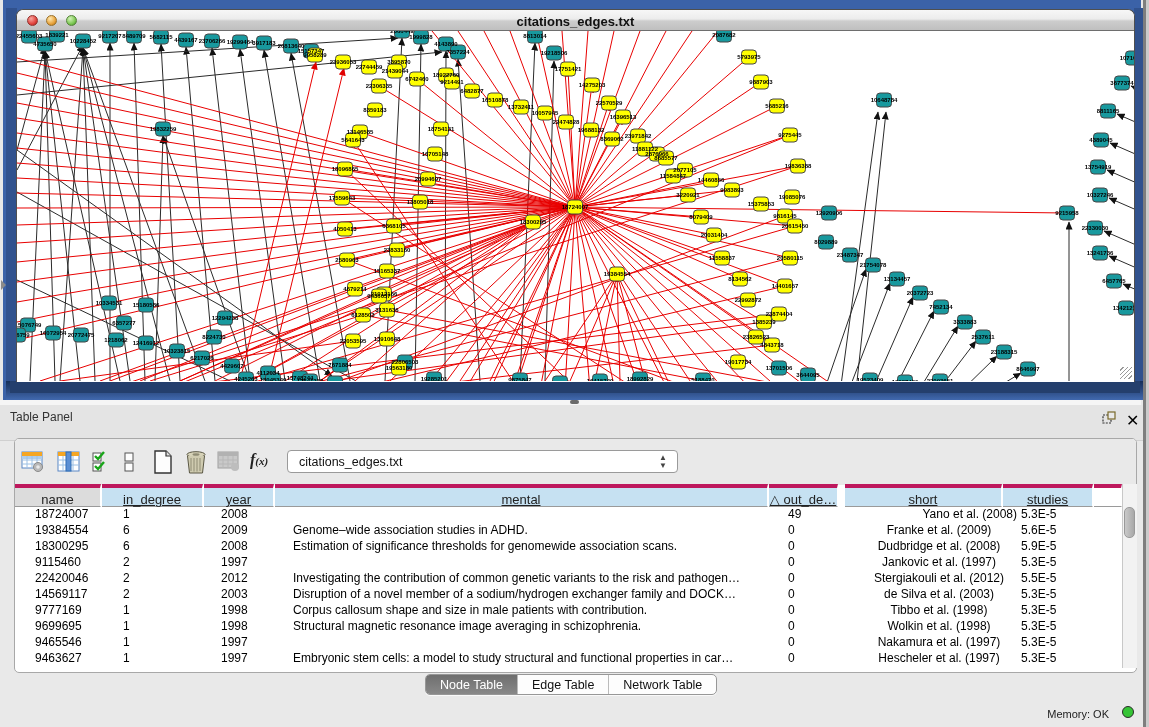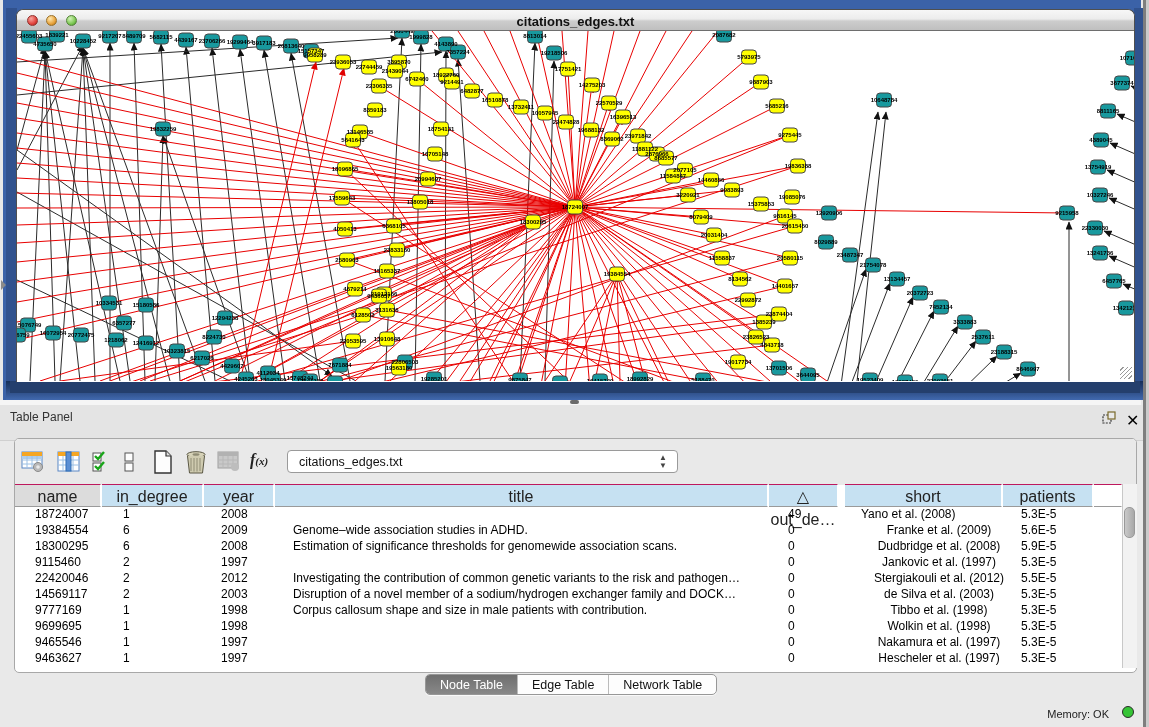--- a/index.html
+++ b/index.html
@@ -24,22 +24,22 @@
   background:repeating-linear-gradient(135deg, transparent 0 2px, #9a9a9a 2px 3px); }
 #panel { position:absolute; left:0; top:405px; width:1149px; height:322px; background:#e9e9e9; }
 #ptitle { position:absolute; left:0; top:0; width:100%; height:36px; background:#e4e4e4; border-bottom:1px solid #d0d0d0; }
 #ptitle span { position:absolute; left:10px; top:5px; font-size:12px; color:#333; }
 #rightstrip { position:absolute; right:0; top:0; width:6px; height:727px; background:#cbcbcb; border-left:3px solid #7e7e7e; }
 #container { position:absolute; left:14px; top:438px; width:1123px; height:235px; background:#fff; border:1px solid #a8a8a8; border-radius:5px; }
 #toolbar { position:absolute; left:15px; top:439px; width:1121px; height:46px; background:#e9e9e9; border-radius:4px 4px 0 0; }
 #combo { position:absolute; left:287px; top:450px; width:391px; height:23px; background:#fff; border:1px solid #9a9a9a; border-radius:4px; }
 #combo .tx { position:absolute; left:11px; top:4px; font-size:12.5px; color:#111; }
 #combo .arr { position:absolute; right:10px; top:3px; font-size:8px; color:#444; line-height:8px; }
-.hdr { position:absolute; top:484px; height:23px; font-size:16px; color:#222; text-align:center; line-height:23px; border-right:1px solid #fff; border-top:1px solid #be185d; border-bottom:1px solid #9a9a9a;}
-.hblue { background:#c6e1f2; }
+.hdr { position:absolute; top:484px; height:23px; font-size:13px; color:#222; text-align:center; line-height:23px; border-right:1px solid #fff; border-top:4px solid #be185d; border-bottom:1px solid #9a9a9a;}
+.hblue { background:#c6e1f2;text-decoration:underline; }
 .hgray { background:#dcdcdc; }
 .row { position:absolute; left:15px; width:1106px; height:16px; font-size:12px; color:#000; }
 .row span { position:absolute; top:0px; white-space:nowrap; }
 #tabs { position:absolute; left:425px; top:674px; height:21px; border:1px solid #979797; border-radius:5px; background:#fdfdfd; overflow:hidden; box-shadow:0 1px 0 rgba(255,255,255,.7);}
 #tabs div { float:left; height:21px; line-height:20px; font-size:12.5px; padding:0 14px; color:#111; border-right:1px solid #bbb; }
 #tabs .sel { background:linear-gradient(#6f6f6f,#8b8b8b); color:#fff; }
 #mem { position:absolute; right:40px; top:708px; font-size:11px; color:#222; }
 #memdot { position:absolute; right:15px; top:706px; width:12px; height:12px; border-radius:50%; background:#35c435; border:1.5px solid #2a2a2a; }
 #scroll { position:absolute; left:1122px; top:484px; width:15px; height:184px; background:#f2f2f2; border-left:1px solid #c8c8c8; }
 #thumb { position:absolute; left:1124px; top:507px; width:11px; height:31px; background:linear-gradient(90deg,#c9c9c9,#a8a8a8); border-radius:5px; border:1px solid #999; }
@@ -610,31 +610,31 @@
 </svg>
 <div class="icon" style="left:250px;top:451px;font-family:'Liberation Serif',serif;font-style:italic;font-weight:bold;font-size:16px;color:#222;"><i>f</i><span style="font-size:11px">(x)</span></div>
 <div id="combo">
     <span class="tx">citations_edges.txt</span>
     <span class="arr">▲<br>▼</span>
   </div>
 
 <div class="hdr hgray" style="left:15px;width:86px">name</div>
 <div class="hdr hblue" style="left:102px;width:101px">in_degree</div>
 <div class="hdr hblue" style="left:204px;width:70px">year</div>
-<div class="hdr hblue" style="left:275px;width:493px">title</div>
+<div class="hdr hblue" style="left:275px;width:493px">mental</div>
 <div class="hdr hblue" style="left:769px;width:69px">△ out_de…</div>
 <div class="hdr hblue" style="left:845px;width:157px">short</div>
-<div class="hdr hblue" style="left:1003px;width:90px">patients</div>
+<div class="hdr hblue" style="left:1003px;width:90px">studies</div>
 <div class="hdr" style="left:1094px;width:28px;background:#fff"></div>
 <div class="row" style="top:507px">
 <span style="left:20px">18724007</span>
     <span style="left:108px">1</span>
 <span style="left:206px">2008</span>
 <span style="left:773px">49</span>
-    <span style="left:846px;width:156px;text-align:left">Yano et al. (2008)</span>
+    <span style="left:846px;width:156px;text-align:right">Yano et al. (2008)</span>
 <span style="left:1006px">5.3E-5</span>
   </div>
 <div class="row" style="top:523px">
 <span style="left:20px">19384554</span>
     <span style="left:108px">6</span>
 <span style="left:206px">2009</span>
     <span style="left:278px">Genome–wide association studies in ADHD.</span>
 <span style="left:773px">0</span>
     <span style="left:846px;width:156px;text-align:center">Franke et al. (2009)</span>
 <span style="left:1006px">5.6E-5</span>
@@ -680,36 +680,38 @@
 <span style="left:206px">1998</span>
     <span style="left:278px">Corpus callosum shape and size in male patients with contribution.</span>
 <span style="left:773px">0</span>
     <span style="left:846px;width:156px;text-align:center">Tibbo et al. (1998)</span>
 <span style="left:1006px">5.3E-5</span>
   </div>
 <div class="row" style="top:619px">
 <span style="left:20px">9699695</span>
     <span style="left:108px">1</span>
 <span style="left:206px">1998</span>
+    <span style="left:278px">Structural magnetic resonance image averaging in schizophrenia.</span>
 <span style="left:773px">0</span>
     <span style="left:846px;width:156px;text-align:center">Wolkin et al. (1998)</span>
 <span style="left:1006px">5.3E-5</span>
   </div>
 <div class="row" style="top:635px">
 <span style="left:20px">9465546</span>
     <span style="left:108px">1</span>
 <span style="left:206px">1997</span>
 <span style="left:773px">0</span>
     <span style="left:846px;width:156px;text-align:center">Nakamura et al. (1997)</span>
 <span style="left:1006px">5.3E-5</span>
   </div>
 <div class="row" style="top:651px">
 <span style="left:20px">9463627</span>
     <span style="left:108px">1</span>
 <span style="left:206px">1997</span>
+    <span style="left:278px">Embryonic stem cells: a model to study structural and functional properties in car…</span>
 <span style="left:773px">0</span>
     <span style="left:846px;width:156px;text-align:center">Hescheler et al. (1997)</span>
 <span style="left:1006px">5.3E-5</span>
   </div>
 <div id="scroll"></div>
 <div id="thumb"></div>
 <div id="tabs">
     <div class="sel">Node Table</div>
     <div>Edge Table</div>
     <div style="border-right:none">Network Table</div>

